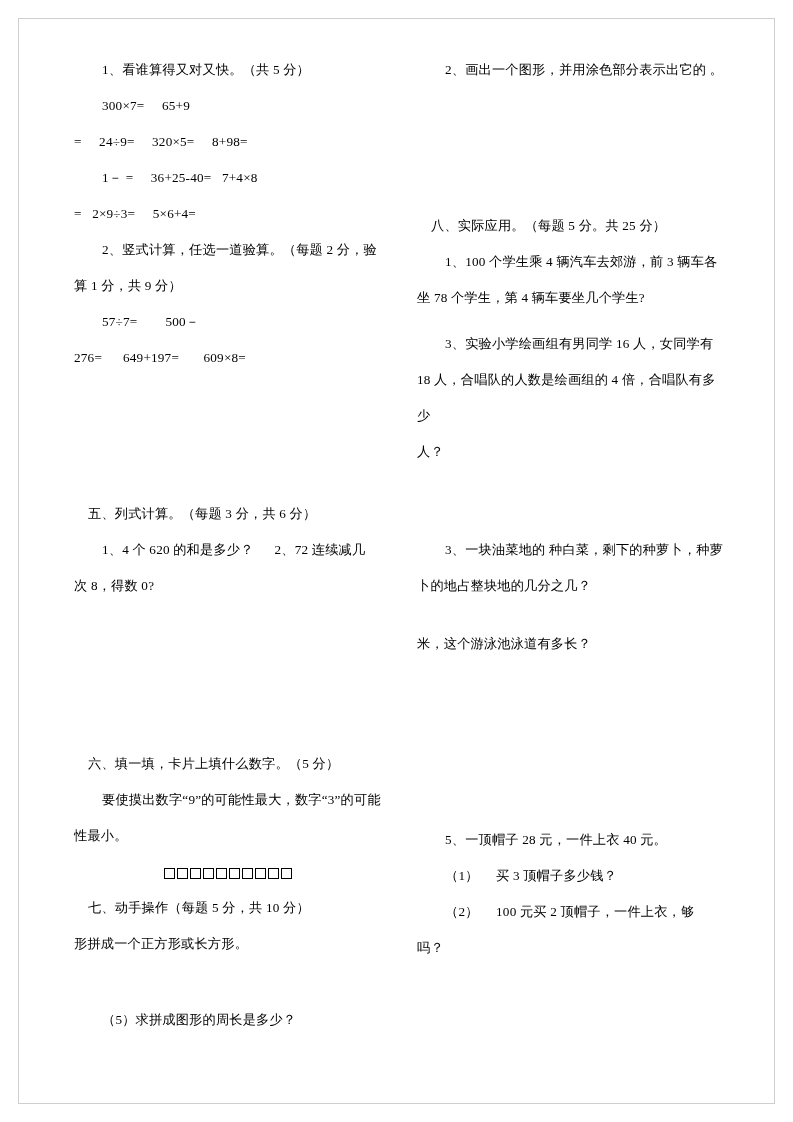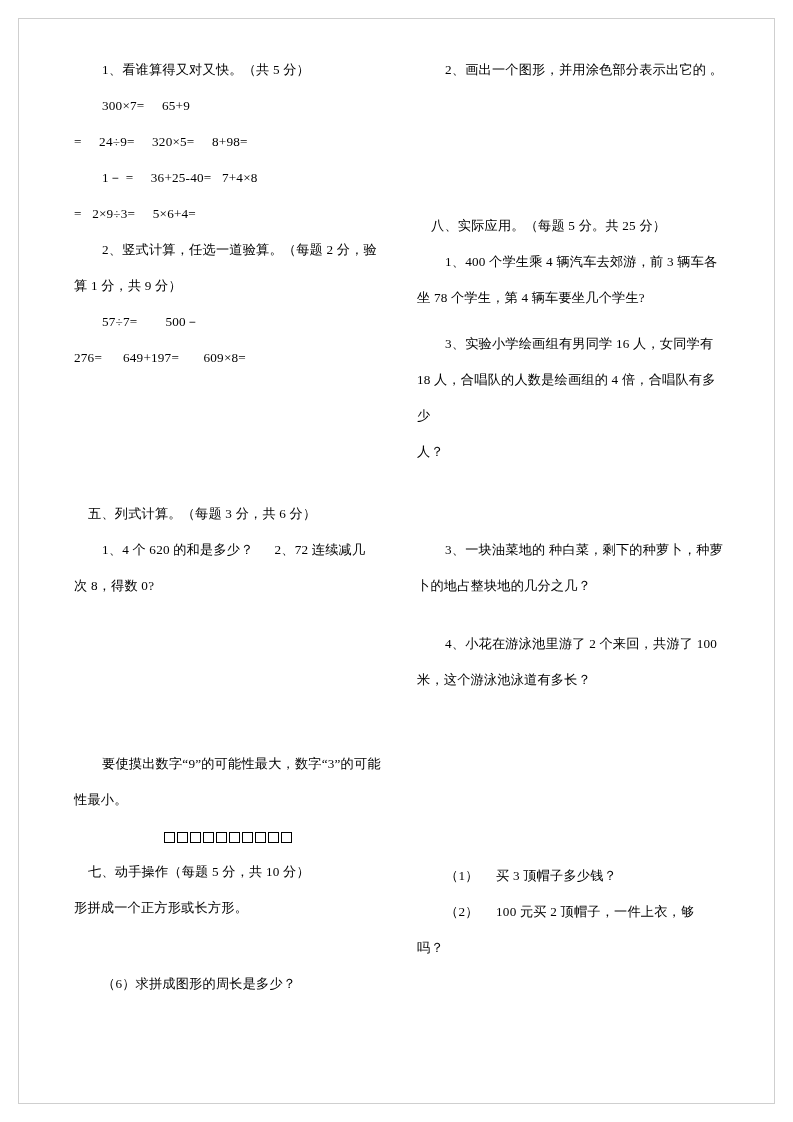--- a/index.html
+++ b/index.html
@@ -107,63 +107,64 @@
 
       <div class="gap-xxl"></div>
 
       <p class="line indent2">五、列式计算。（每题 3 分，共 6 分）</p>
       <p class="line indent">1、4 个 620 的和是多少？      2、72 连续减几</p>
       <p class="line">次 8，得数 0?</p>
 
       <div class="gap-xxl"></div>
       <div class="gap-s"></div>
 
+      <p class="line indent2">六、填一填，卡片上填什么数字。（5 分）</p>
       <p class="line indent">要使摸出数字“9”的可能性最大，数字“3”的可能</p>
       <p class="line">性最小。</p>
 
       <p class="boxes"><span class="sq"></span><span class="sq"></span><span class="sq"></span><span class="sq"></span><span class="sq"></span><span class="sq"></span><span class="sq"></span><span class="sq"></span><span class="sq"></span><span class="sq"></span></p>
 
       <p class="line indent2">七、动手操作（每题 5 分，共 10 分）</p>
       <p class="line">形拼成一个正方形或长方形。</p>
 
       <div class="gap-m"></div>
 
-      <p class="line indent">（6）求拼成图形的周长是多少？</p>
+      <p class="line indent">（5）求拼成图形的周长是多少？</p>
 
     </div>
 
     <div class="col-right">
 
       <p class="line indent">2、画出一个图形，并用涂色部分表示出它的 。</p>
 
       <div class="gap-xxl"></div>
 
       <p class="line indent2">八、实际应用。（每题 5 分。共 25 分）</p>
-      <p class="line indent">1、400 个学生乘 4 辆汽车去郊游，前 3 辆车各</p>
+      <p class="line indent">1、100 个学生乘 4 辆汽车去郊游，前 3 辆车各</p>
       <p class="line">坐 78 个学生，第 4 辆车要坐几个学生?</p>
 
       <div class="gap-xs"></div>
 
       <p class="line indent">3、实验小学绘画组有男同学 16 人，女同学有</p>
       <p class="line">18 人，合唱队的人数是绘画组的 4 倍，合唱队有多少</p>
       <p class="line">人？</p>
 
       <div class="gap-l"></div>
 
       <p class="line indent">3、一块油菜地的 种白菜，剩下的种萝卜，种萝</p>
       <p class="line">卜的地占整块地的几分之几？</p>
 
       <div class="gap-s"></div>
 
-      <p class="line indent">4、小花在游泳池里游了 2 个来回，共游了 100</p>
       <p class="line">米，这个游泳池泳道有多长？</p>
 
       <div class="gap-xxl"></div>
       <div class="gap-m"></div>
 
+      <p class="line indent">5、一顶帽子 28 元，一件上衣 40 元。</p>
       <p class="line indent">（1）     买 3 顶帽子多少钱？</p>
       <p class="line indent">（2）     100 元买 2 顶帽子，一件上衣，够</p>
       <p class="line">吗？</p>
 
     </div>
 
   </div>
 </div>
 
 </body></html>

